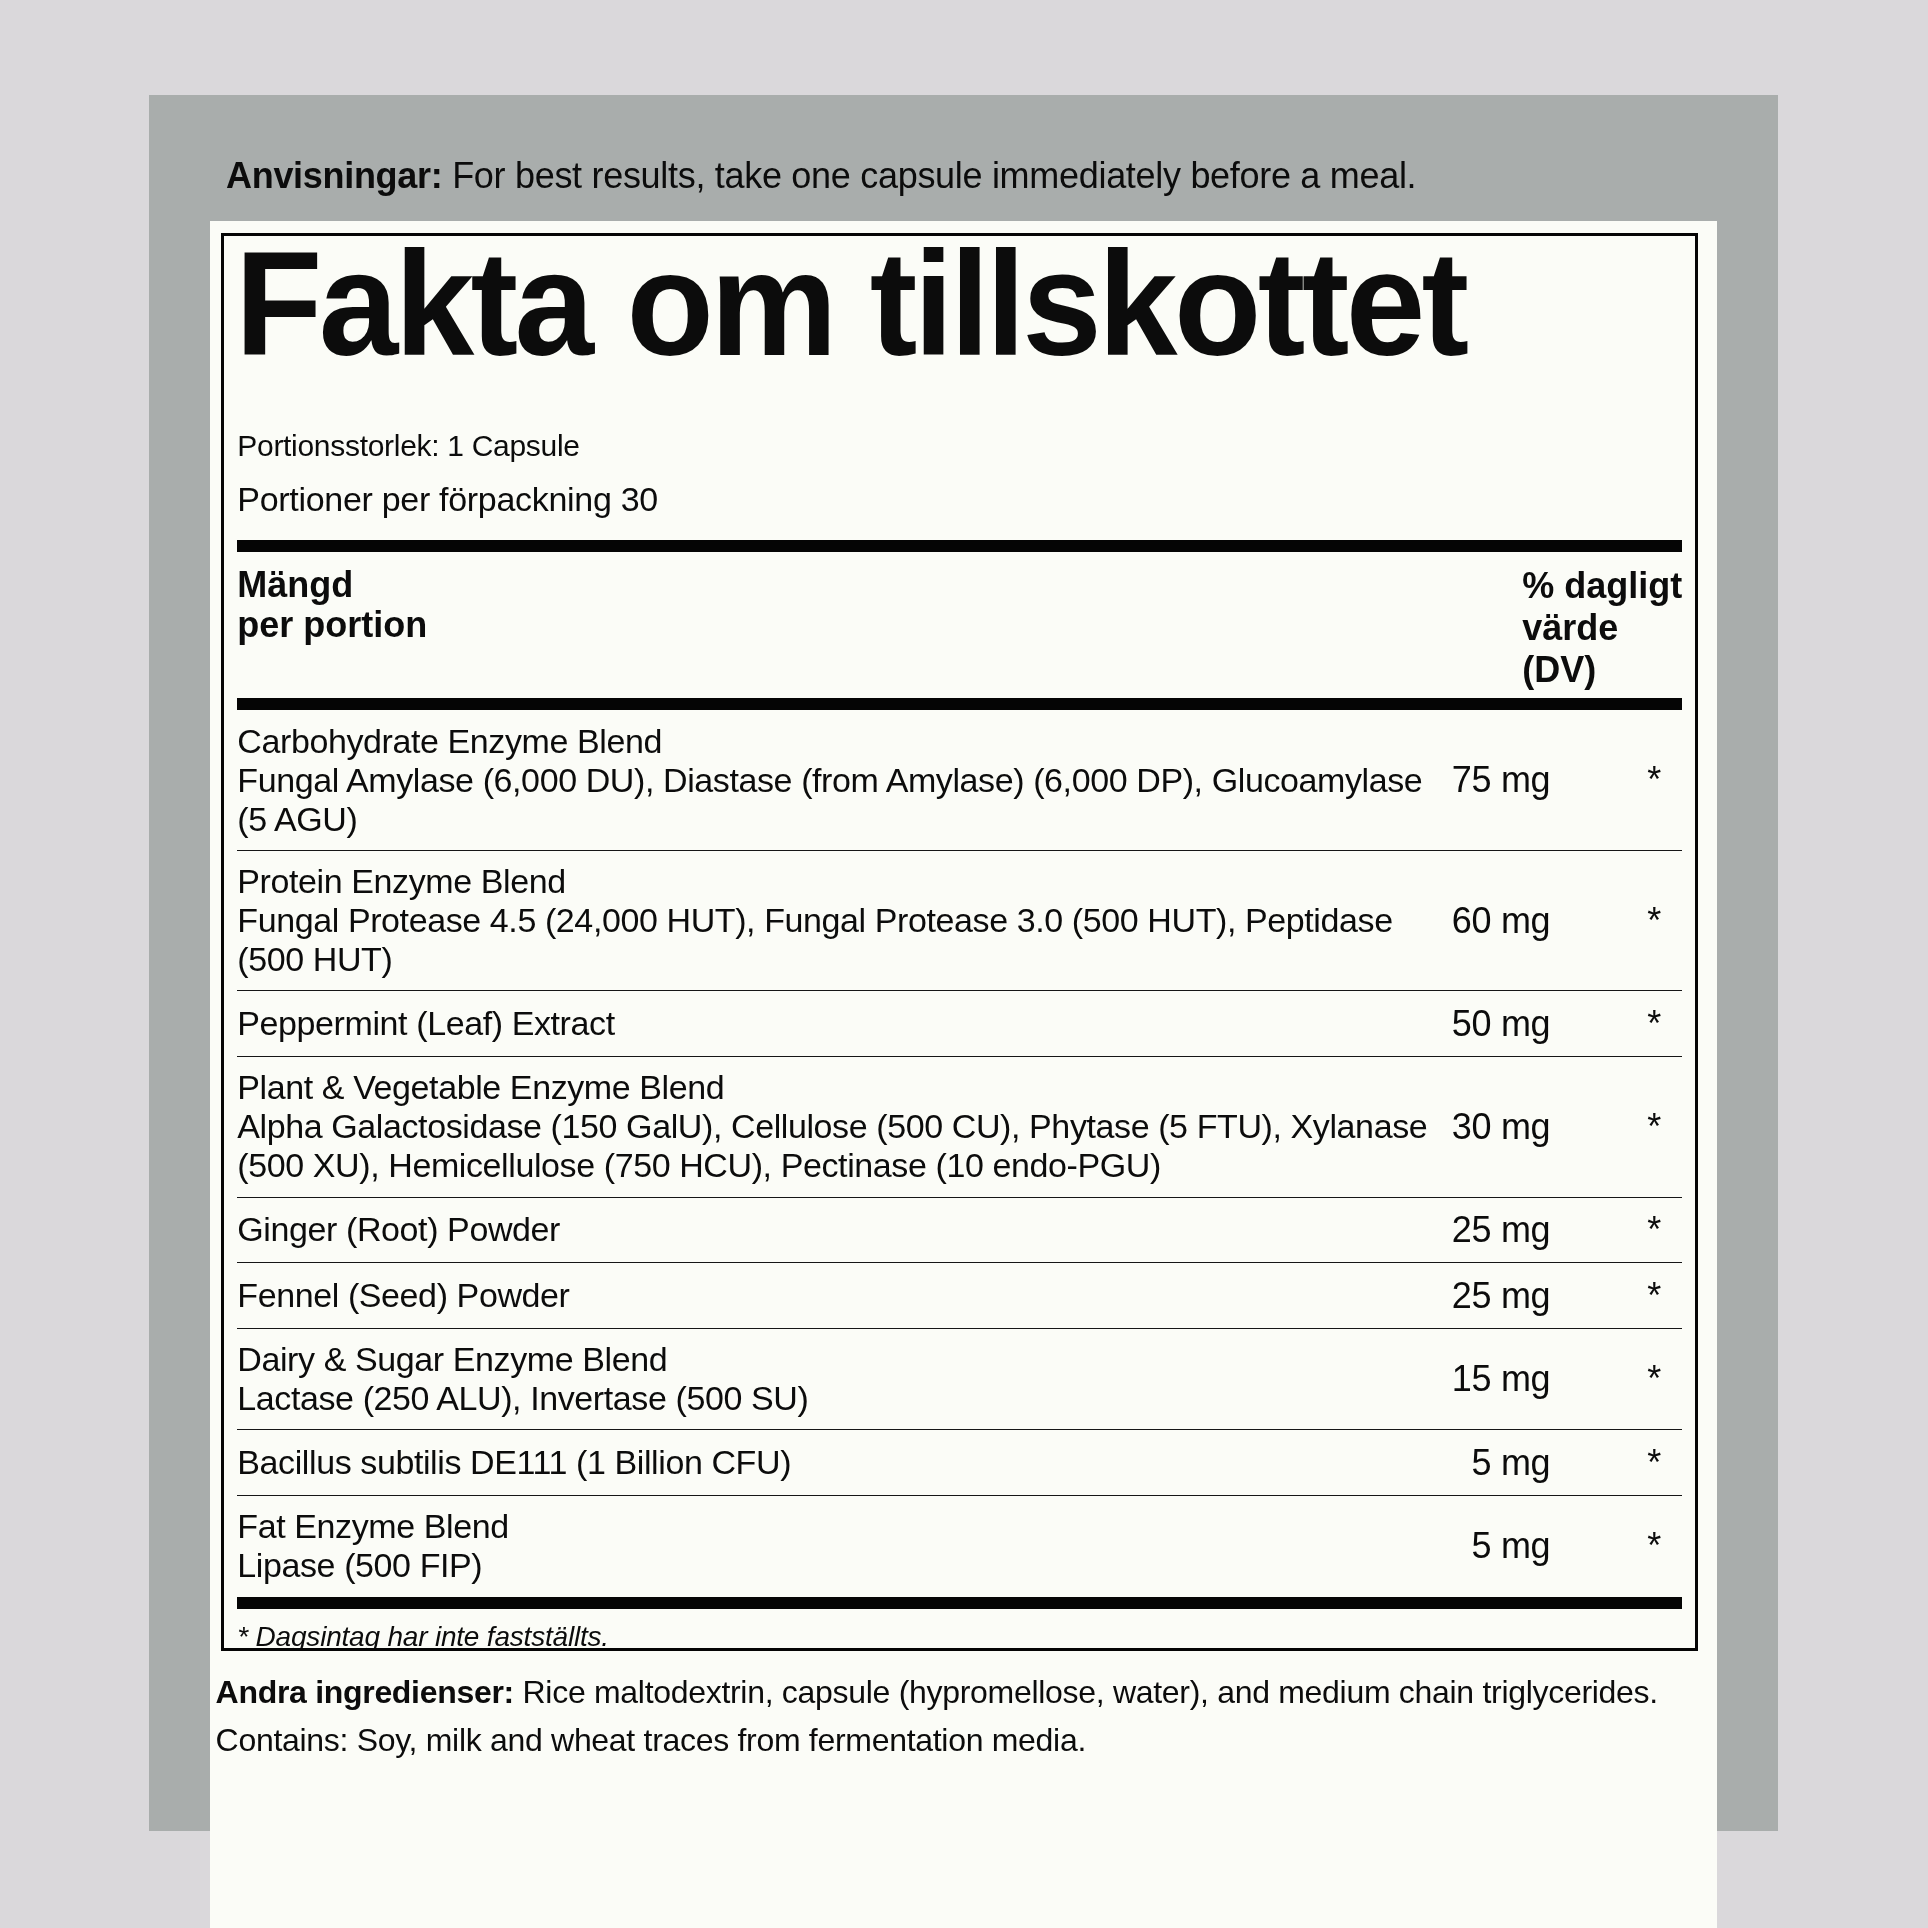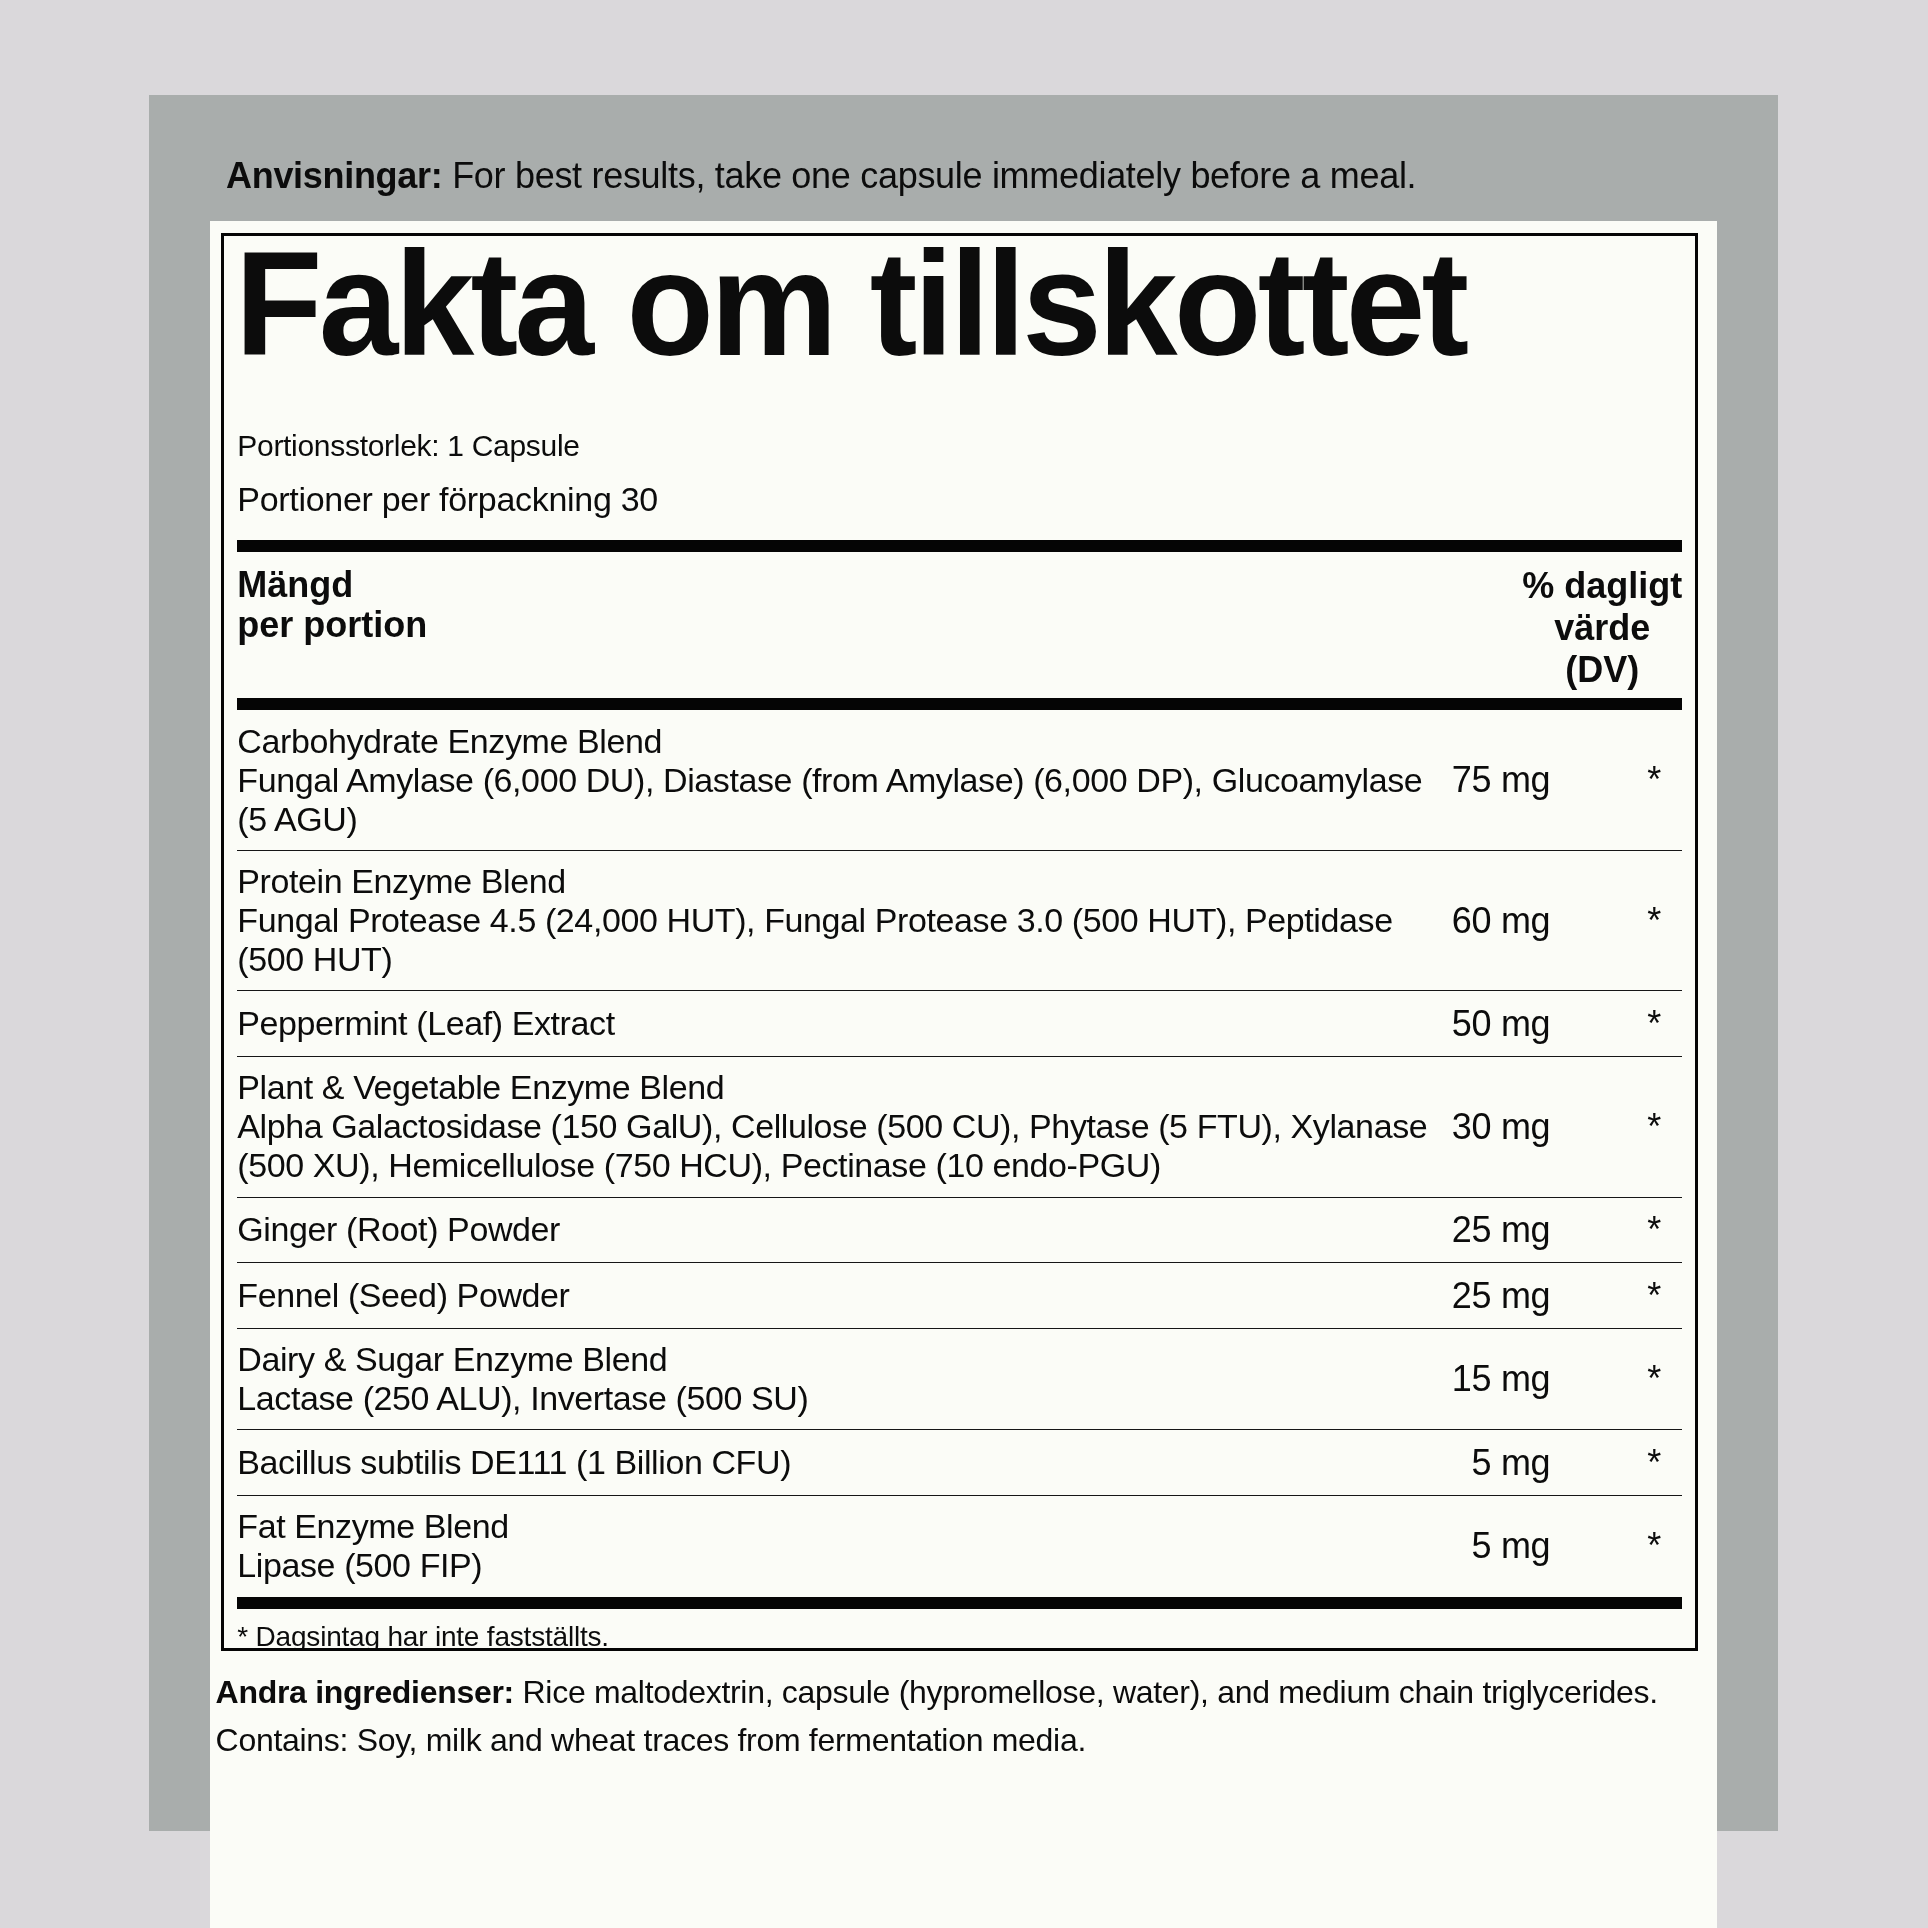--- a/index.html
+++ b/index.html
@@ -64,36 +64,36 @@
   .bar-1 { margin-top: 22.6px; }
   .bar-2 { margin-top: 6.6px; }
 
   .fb-header {
     margin-top: 13px;
     display: flex;
     justify-content: space-between;
     align-items: flex-start;
   }
   .fb-header-left  { font-weight: bold; font-size: 36px; line-height: 40px; }
-  .fb-header-right { font-weight: bold; font-size: 36px; line-height: 42px; text-align: center; }
+  .fb-header-right { font-weight: bold; font-size: 36px; line-height: 42px; text-align: left; }
 
   .fb-rows { }
   .fb-row {
     display: flex;
     align-items: center;
     padding: 11.3px 0;
     border-top: 1.9px solid #161616;
   }
   .fb-row:first-child { border-top: none; }
   .fb-name { flex: 1 1 auto; min-width: 0; font-size: 34px; line-height: 39px; letter-spacing: -0.4px; }
   .fb-name .fb-line { white-space: nowrap; }
   .fb-amount { flex: 0 0 141px; text-align: right; font-size: 36px; letter-spacing: -0.3px; white-space: nowrap; }
   .fb-dv { flex: 0 0 132px; text-align: right; padding-right: 21px; font-size: 36px; box-sizing: border-box; }
 
-  .fb-footnote { margin-top: 12.2px; font-size: 28px; line-height: 32px; letter-spacing: -0.2px; }
+  .fb-footnote { margin-top: 12.2px; font-size: 28px; line-height: 32px; letter-spacing: -0.2px; font-style: italic; }
 
   .other-ingredients {
     position: absolute;
     left: 5.6px; top: 1447px;
     width: 1493px;
     font-size: 32px; line-height: 48px;
     letter-spacing: -0.3px;
   }
   .other-ingredients b { font-weight: bold; }
 </style>

